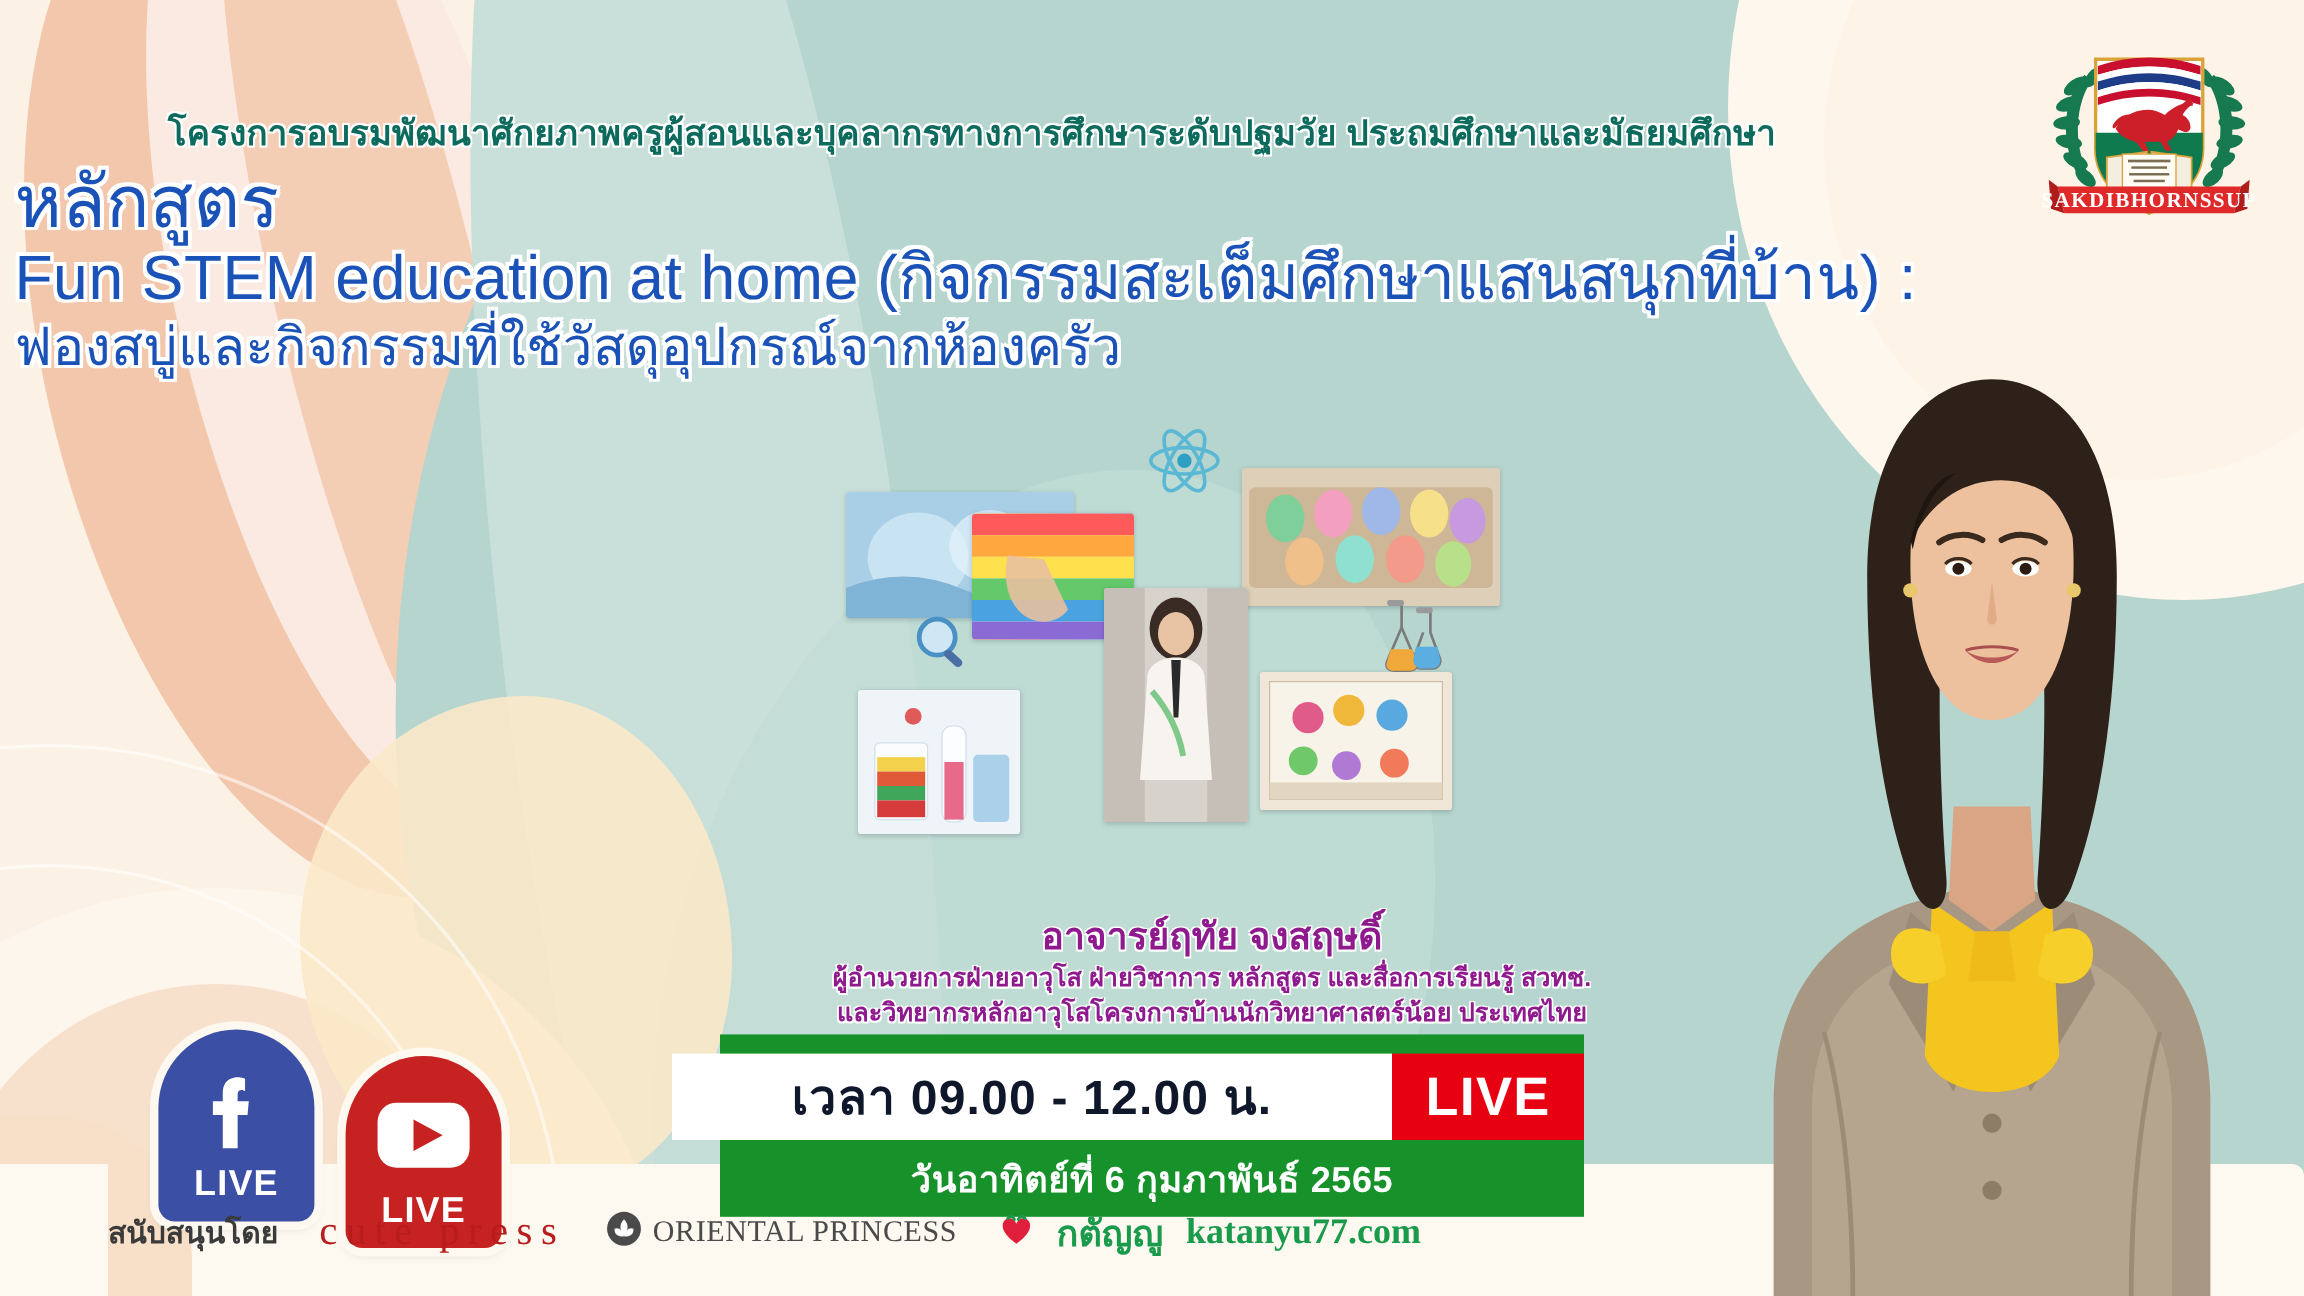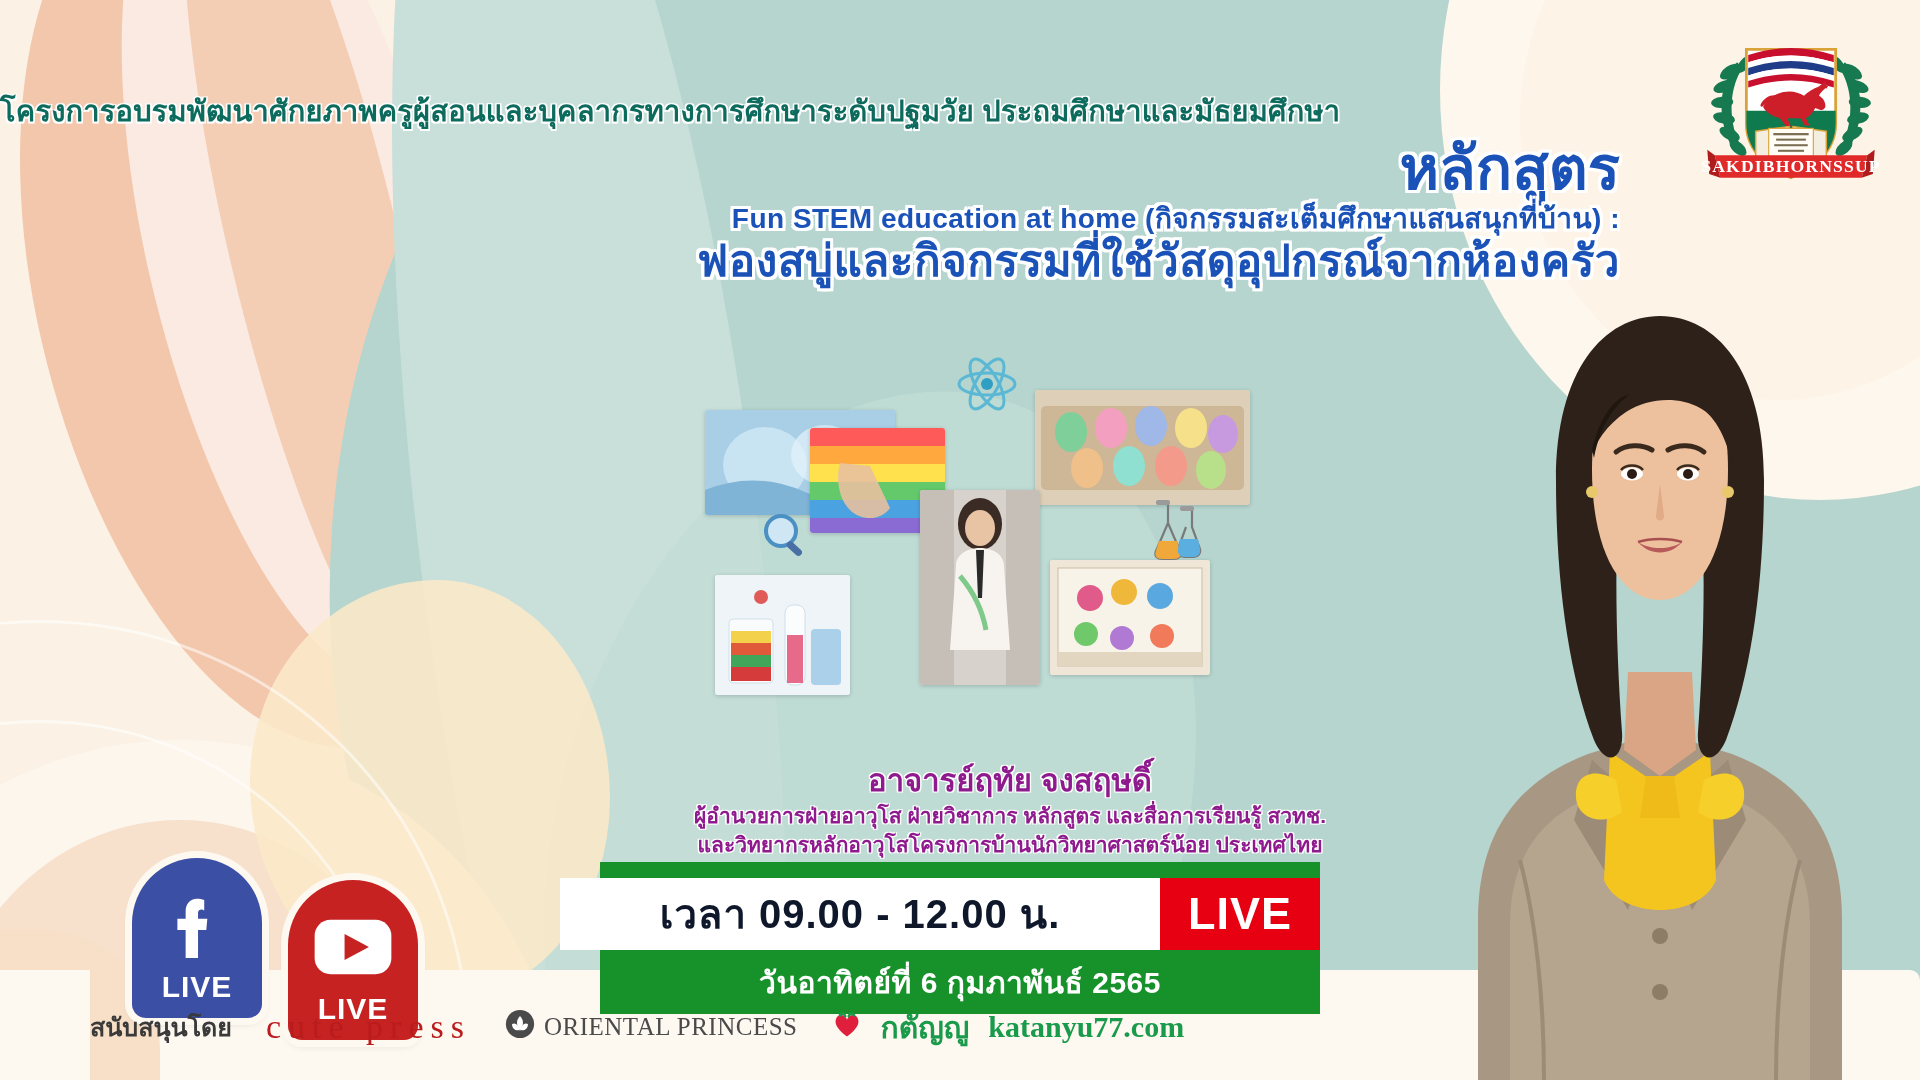--- a/index.html
+++ b/index.html
@@ -114,39 +114,40 @@
     border-top-right-radius:120px;
   }
   .bg-bottom-cream-strip {
     position:absolute; left:0; bottom:0; width:90px; height:110px;
     background:#fdf9f1;
   }
 
   
   .subtitle-top {
     position:absolute; top:88px; left:0; width:1620px;
+    text-align:center;
     font-size:29px; font-weight:bold; color:#0d6b5e;
     letter-spacing:.2px;
     text-shadow: -1.5px -1.5px 0 #fff, 1.5px -1.5px 0 #fff,
                  -1.5px 1.5px 0 #fff, 1.5px 1.5px 0 #fff,
                  0 0 3px #fff;
     white-space:nowrap;
   }
 
   .title-block {
-    position:absolute; top:135px; left:0; width:1620px; text-align:right;
+    position:absolute; top:135px; left:12px; width:1620px; text-align:left;
     color:#1a52b8;
-    font-weight:bold;
+    font-weight:normal;
     text-shadow: -3px -3px 0 #fff, 3px -3px 0 #fff,
                  -3px 3px 0 #fff, 3px 3px 0 #fff,
                  -3px 0 0 #fff, 3px 0 0 #fff,
                  0 -3px 0 #fff, 0 3px 0 #fff;
   }
   .title-line1 { font-size:60px; line-height:1.12; }
-  .title-line2 { font-size:28px; line-height:1.18; letter-spacing:.5px;margin-left:44px; }
+  .title-line2 { font-size:52px; line-height:1.18; letter-spacing:.5px; }
   .title-line3 { font-size:44px; line-height:1.18; letter-spacing:.5px; }
 
   
   .crest {
     position:absolute; top:14px; right:36px;
     width:186px; height:186px;text-align:center;
   }
 
   
   .collage { position:absolute; left:690px; top:390px; width:560px; height:300px; }

